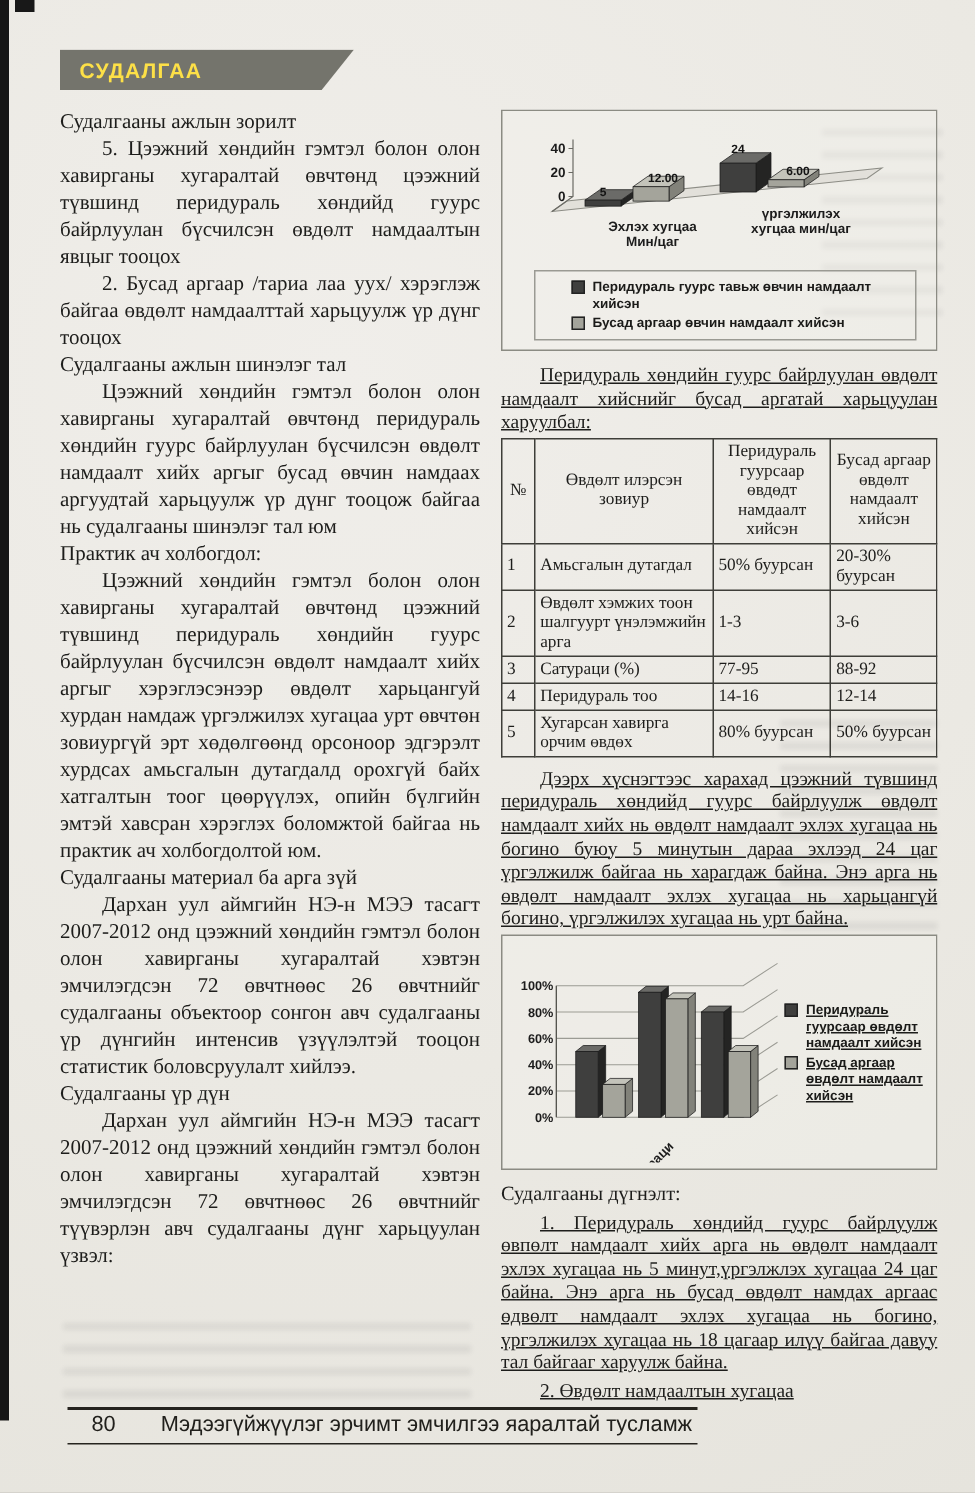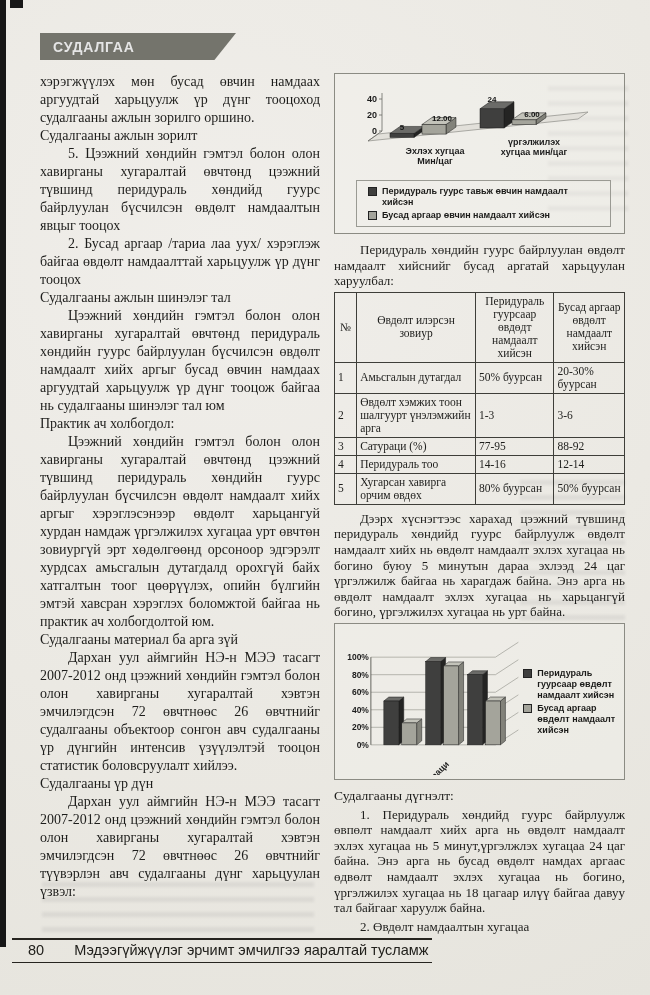--- a/index.html
+++ b/index.html
@@ -8,47 +8,47 @@
     background:radial-gradient(circle at 35% 25%, #f0eeea 0%, #ebe9e3 55%, #e6e4dd 100%);
     font-family:"Liberation Serif", serif;color:#1d1d1b;overflow:hidden;
   }
   .edge-strip{position:absolute;left:0;top:0;width:6px;height:947px;background:#161616;}
   .corner-mark{position:absolute;left:10px;top:0;width:13px;height:8px;background:#181818;}
   .banner{
     position:absolute;left:40px;top:33px;width:196px;height:27px;background:#74746c;
     clip-path:polygon(0 0,100% 0,89% 100%,0 100%);
     display:flex;align-items:center;padding-left:13px;box-sizing:border-box;
     font-family:"Liberation Sans",sans-serif;font-weight:bold;font-size:14px;
-    letter-spacing:.8px;color:#e5e5e5;
+    letter-spacing:.8px;color:#fde047;
   }
   .bleed{position:absolute;filter:blur(1.6px);opacity:.45;z-index:0;
     background:repeating-linear-gradient(180deg, rgba(75,75,80,.20) 0 5px, rgba(0,0,0,0) 5px 15px);}
   .cols{position:absolute;left:40px;top:73px;width:585px;height:864px;display:flex;gap:14px;overflow:hidden;z-index:1;}
   .col-l{width:280px;}
   .col-r{width:291px;}
   .col-l p{margin:0;text-align:justify;font-size:14px;line-height:18px;}
   .lbody{text-indent:28px;}
   .lbody.noindent{text-indent:0;}
   .lheading{font-weight:normal;text-indent:0;}
   .col-r p{margin:0 0 3px 0;text-align:justify;font-size:13px;line-height:15.6px;}
-  .rbody{text-indent:26px;}
+  .rbody{text-indent:26px;text-decoration:underline;}
   .rheading{font-weight:normal;font-size:13.5px !important;}
   .figure{border:1px solid #8b8b83;margin:0 0 8px 0;padding:5px 3px 4px 3px;background:rgba(244,243,238,.35);}
   .figure svg{display:block;font-family:"Liberation Sans",sans-serif;}
-  .legend1{border:1px solid #9a9a93;margin:5px 10px 2px 18px;padding:3px 11px;display:inline-block;}
+  .legend1{border:1px solid #9a9a93;margin:5px 10px 2px 18px;padding:3px 24px;display:inline-block;}
   .legend-row{display:flex;align-items:flex-start;gap:5px;font-family:"Liberation Sans",sans-serif;
     font-size:9px;font-weight:bold;line-height:11px;margin:2px 0;color:#1b1b19;}
   .legend-sq{flex:0 0 auto;width:7px;height:7px;margin-top:1px;border:.5px solid #222;}
-  .fig2wrap{display:flex;align-items:center;}
+  .fig2wrap{display:flex;align-items:center;text-decoration:underline;}
   .legend2{width:96px;padding-right:2px;}
   table.cmp{width:100%;border-collapse:collapse;font-size:11.5px;line-height:13px;margin:2px 0 6px 0;}
   table.cmp td,table.cmp th{border:1px solid #3e3e39;padding:2px 3px;vertical-align:middle;font-weight:normal;text-align:left;}
   table.cmp th{text-align:center;}
   td.cnum{text-align:center;}
-  .footer{position:absolute;left:12px;top:938px;width:420px;z-index:2;
+  .footer{position:absolute;left:45px;top:938px;width:420px;z-index:2;
     border-top:2px solid #26241f;border-bottom:1.5px solid #26241f;
     padding:2px 0 4px 0;display:flex;align-items:baseline;gap:30px;
     font-family:"Liberation Sans",sans-serif;font-size:14.5px;color:#21201c;}
   .footer .pnum{margin-left:16px;}
 </style>
 </head>
 <body>
 
 <div class="page">
   <div class="edge-strip"></div>
@@ -57,21 +57,20 @@
   <div class="banner">
     <span>СУДАЛГАА</span>
   </div>
 
   <div class="bleed" style="left:548px;top:86px;width:80px;height:125px;"></div>
   <div class="bleed" style="left:520px;top:480px;width:105px;height:148px;"></div>
   <div class="bleed" style="left:42px;top:882px;width:272px;height:52px;"></div>
 
   <div class="cols">
     <div class="col-l">
-      <p class="lbody noindent">хэрэгжүүлэх мөн бусад өвчин намдаах аргуудтай харьцуулж үр дүнг тооцоход судалгааны ажлын зорилго оршино.</p>
       <p class="lheading">Судалгааны ажлын зорилт</p>
       <p class="lbody">5. Цээжний хөндийн гэмтэл болон олон хавирганы хугаралтай өвчтөнд цээжний түвшинд перидураль хөндийд гуурс байрлуулан бүсчилсэн өвдөлт намдаалтын явцыг тооцох</p>
       <p class="lbody">2. Бусад аргаар /тариа лаа уух/ хэрэглэж байгаа өвдөлт намдаалттай харьцуулж үр дүнг тооцох</p>
       <p class="lheading">Судалгааны ажлын шинэлэг тал</p>
       <p class="lbody">Цээжний хөндийн гэмтэл болон олон хавирганы хугаралтай өвчтөнд перидураль хөндийн гуурс байрлуулан бүсчилсэн өвдөлт намдаалт хийх аргыг бусад өвчин намдаах аргуудтай харьцуулж үр дүнг тооцож байгаа нь судалгааны шинэлэг тал юм</p>
       <p class="lheading">Практик ач холбогдол:</p>
       <p class="lbody">Цээжний хөндийн гэмтэл болон олон хавирганы хугаралтай өвчтөнд цээжний түвшинд перидураль хөндийн гуурс байрлуулан бүсчилсэн өвдөлт намдаалт хийх аргыг хэрэглэсэнээр өвдөлт харьцангуй хурдан намдаж үргэлжилэх хугацаа урт өвчтөн зовиургүй эрт хөдөлгөөнд орсоноор эдгэрэлт хурдсах амьсгалын дутагдалд орохгүй байх хатгалтын тоог цөөрүүлэх, опийн бүлгийн эмтэй хавсран хэрэглэх боломжтой байгаа нь практик ач холбогдолтой юм.</p>
       <p class="lheading">Судалгааны материал ба арга зүй</p>
       <p class="lbody">Дархан уул аймгийн НЭ-н МЭЭ тасагт 2007-2012 онд цээжний хөндийн гэмтэл болон олон хавирганы хугаралтай хэвтэн эмчилэгдсэн 72 өвчтнөөс 26 өвчтнийг судалгааны объектоор сонгон авч судалгааны үр дүнгийн интенсив үзүүлэлтэй тооцон статистик боловсруулалт хийлээ.</p>
       <p class="lheading">Судалгааны үр дүн</p>

